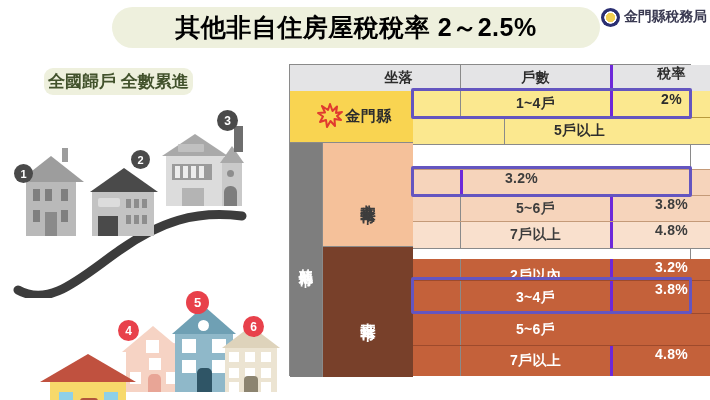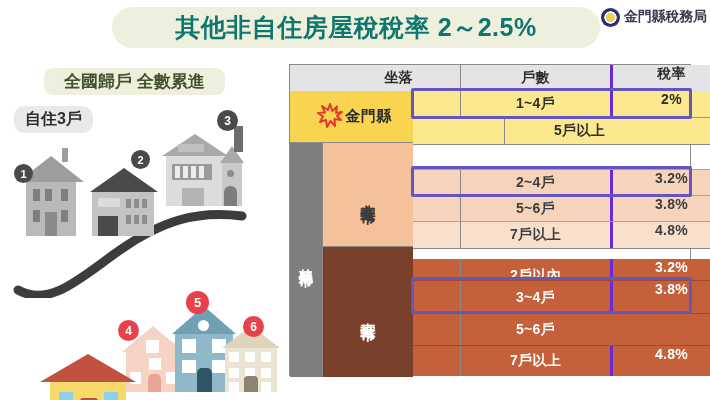--- a/index.html
+++ b/index.html
@@ -12,36 +12,36 @@
 
   
   #header{position:absolute;left:0;top:0;width:710px;height:58px;}
   #title-banner{
     position:absolute;left:112px;top:7px;width:488px;height:41px;
     background:#eef0dd;border-radius:21px;
   }
   #title-text{
     position:absolute;left:112px;top:7px;width:488px;height:41px;
     display:flex;align-items:center;justify-content:center;
-    color:#0f766e;font-size:25px;font-weight:bold;letter-spacing:.5px;
+    color:#000000;font-size:25px;font-weight:bold;letter-spacing:.5px;
     white-space:nowrap;
   }
   #logo{position:absolute;left:601px;top:6px;height:22px;display:flex;align-items:center;gap:4px;}
   #logo-emblem{
     width:19px;height:19px;border-radius:50%;
     background:radial-gradient(circle at 50% 50%,#f2cf52 0%,#f2cf52 33%,#ffffff 36%,#ffffff 44%,#2b2f72 48%,#2b2f72 100%);
     flex:0 0 auto;
   }
   #logo-text{color:#3a3a52;font-size:14px;font-weight:bold;white-space:nowrap;letter-spacing:-.2px;}
 
   
   #illus{position:absolute;left:0;top:58px;width:285px;height:342px;}
   #subtitle{
     position:absolute;left:44px;top:10px;
-    background:#eef0dd;border-radius:9px;padding:2px 20px;
+    background:#eef0dd;border-radius:9px;padding:2px 4px;
     color:#42522c;font-size:17px;font-weight:bold;white-space:nowrap;
   }
   .pill{
     position:absolute;border-radius:11px;padding:3px 11px;
     font-size:16px;font-weight:bold;white-space:nowrap;
   }
   #pill-own{left:14px;top:48px;background:#e9e9e9;color:#2e2e2e;}
   #pill-non{left:148px;top:285px;background:#fbd3dc;color:#c0392b;}
 
   .badge{
@@ -101,21 +101,20 @@
   <div id="title-text">其他非自住房屋稅稅率 2～2.5%</div>
   <div id="logo">
     <div id="logo-emblem"></div>
     <div id="logo-text">金門縣稅務局</div>
   </div>
 </div>
 
 <div id="illus">
 
   <div id="subtitle">全國歸戶 全數累進</div>
-  <div class="pill" id="pill-own">自住3戶</div>
   <div class="pill" id="pill-non">非自住4戶</div>
 
   <svg id="curve" viewBox="0 0 265 140">
     <path d="M8,132 C40,150 70,120 110,92 C150,64 185,52 232,58" stroke="#3c3c3c" stroke-width="9" fill="none" stroke-linecap="round"></path>
   </svg>
 
   <div class="house" style="left:18px;top:84px;width:66px;height:94px;z-index:4;">
     <div class="roof" style="left:0;top:14px;border-left:33px solid transparent;border-right:33px solid transparent;border-bottom:26px solid #9d9d9d;"></div>
     <div class="hbody" style="left:8px;top:40px;width:50px;height:54px;background:#b9b9b9;"></div>
     <div class="hbody" style="left:44px;top:6px;width:6px;height:14px;background:#9d9d9d;"></div>
@@ -234,23 +233,20 @@
   </div>
   <div class="trow" style="top:52px;height:26px;background:#fbe88f;border-top:1px solid #b89a3c;border-bottom:1px solid #8a8a8a;gap:44px;">
     <div class="c-loc"></div>
     <div class="c-cnt">
         <span style="color:#2d2d2d;">5戶以上</span>
       </div>
   </div>
 
   <div class="trow" style="top:104px;height:26px;background:#f6d4bb;border-top:1px solid #c49a78;">
     <div class="c-loc"></div>
-    <div class="c-cnt">
-        <span style="color:#3d3d3d;">2~4戶</span>
-      </div>
     <div class="c-rate">
         <span style="color:#3d3d3d;">3.2%</span>
       </div>
   </div>
   <div class="trow" style="top:130px;height:26px;background:#f6d4bb;border-top:1px solid #c49a78;">
     <div class="c-loc"></div>
     <div class="c-cnt">
         <span style="color:#3d3d3d;">5~6戶</span>
       </div>
     <div class="c-rate">

